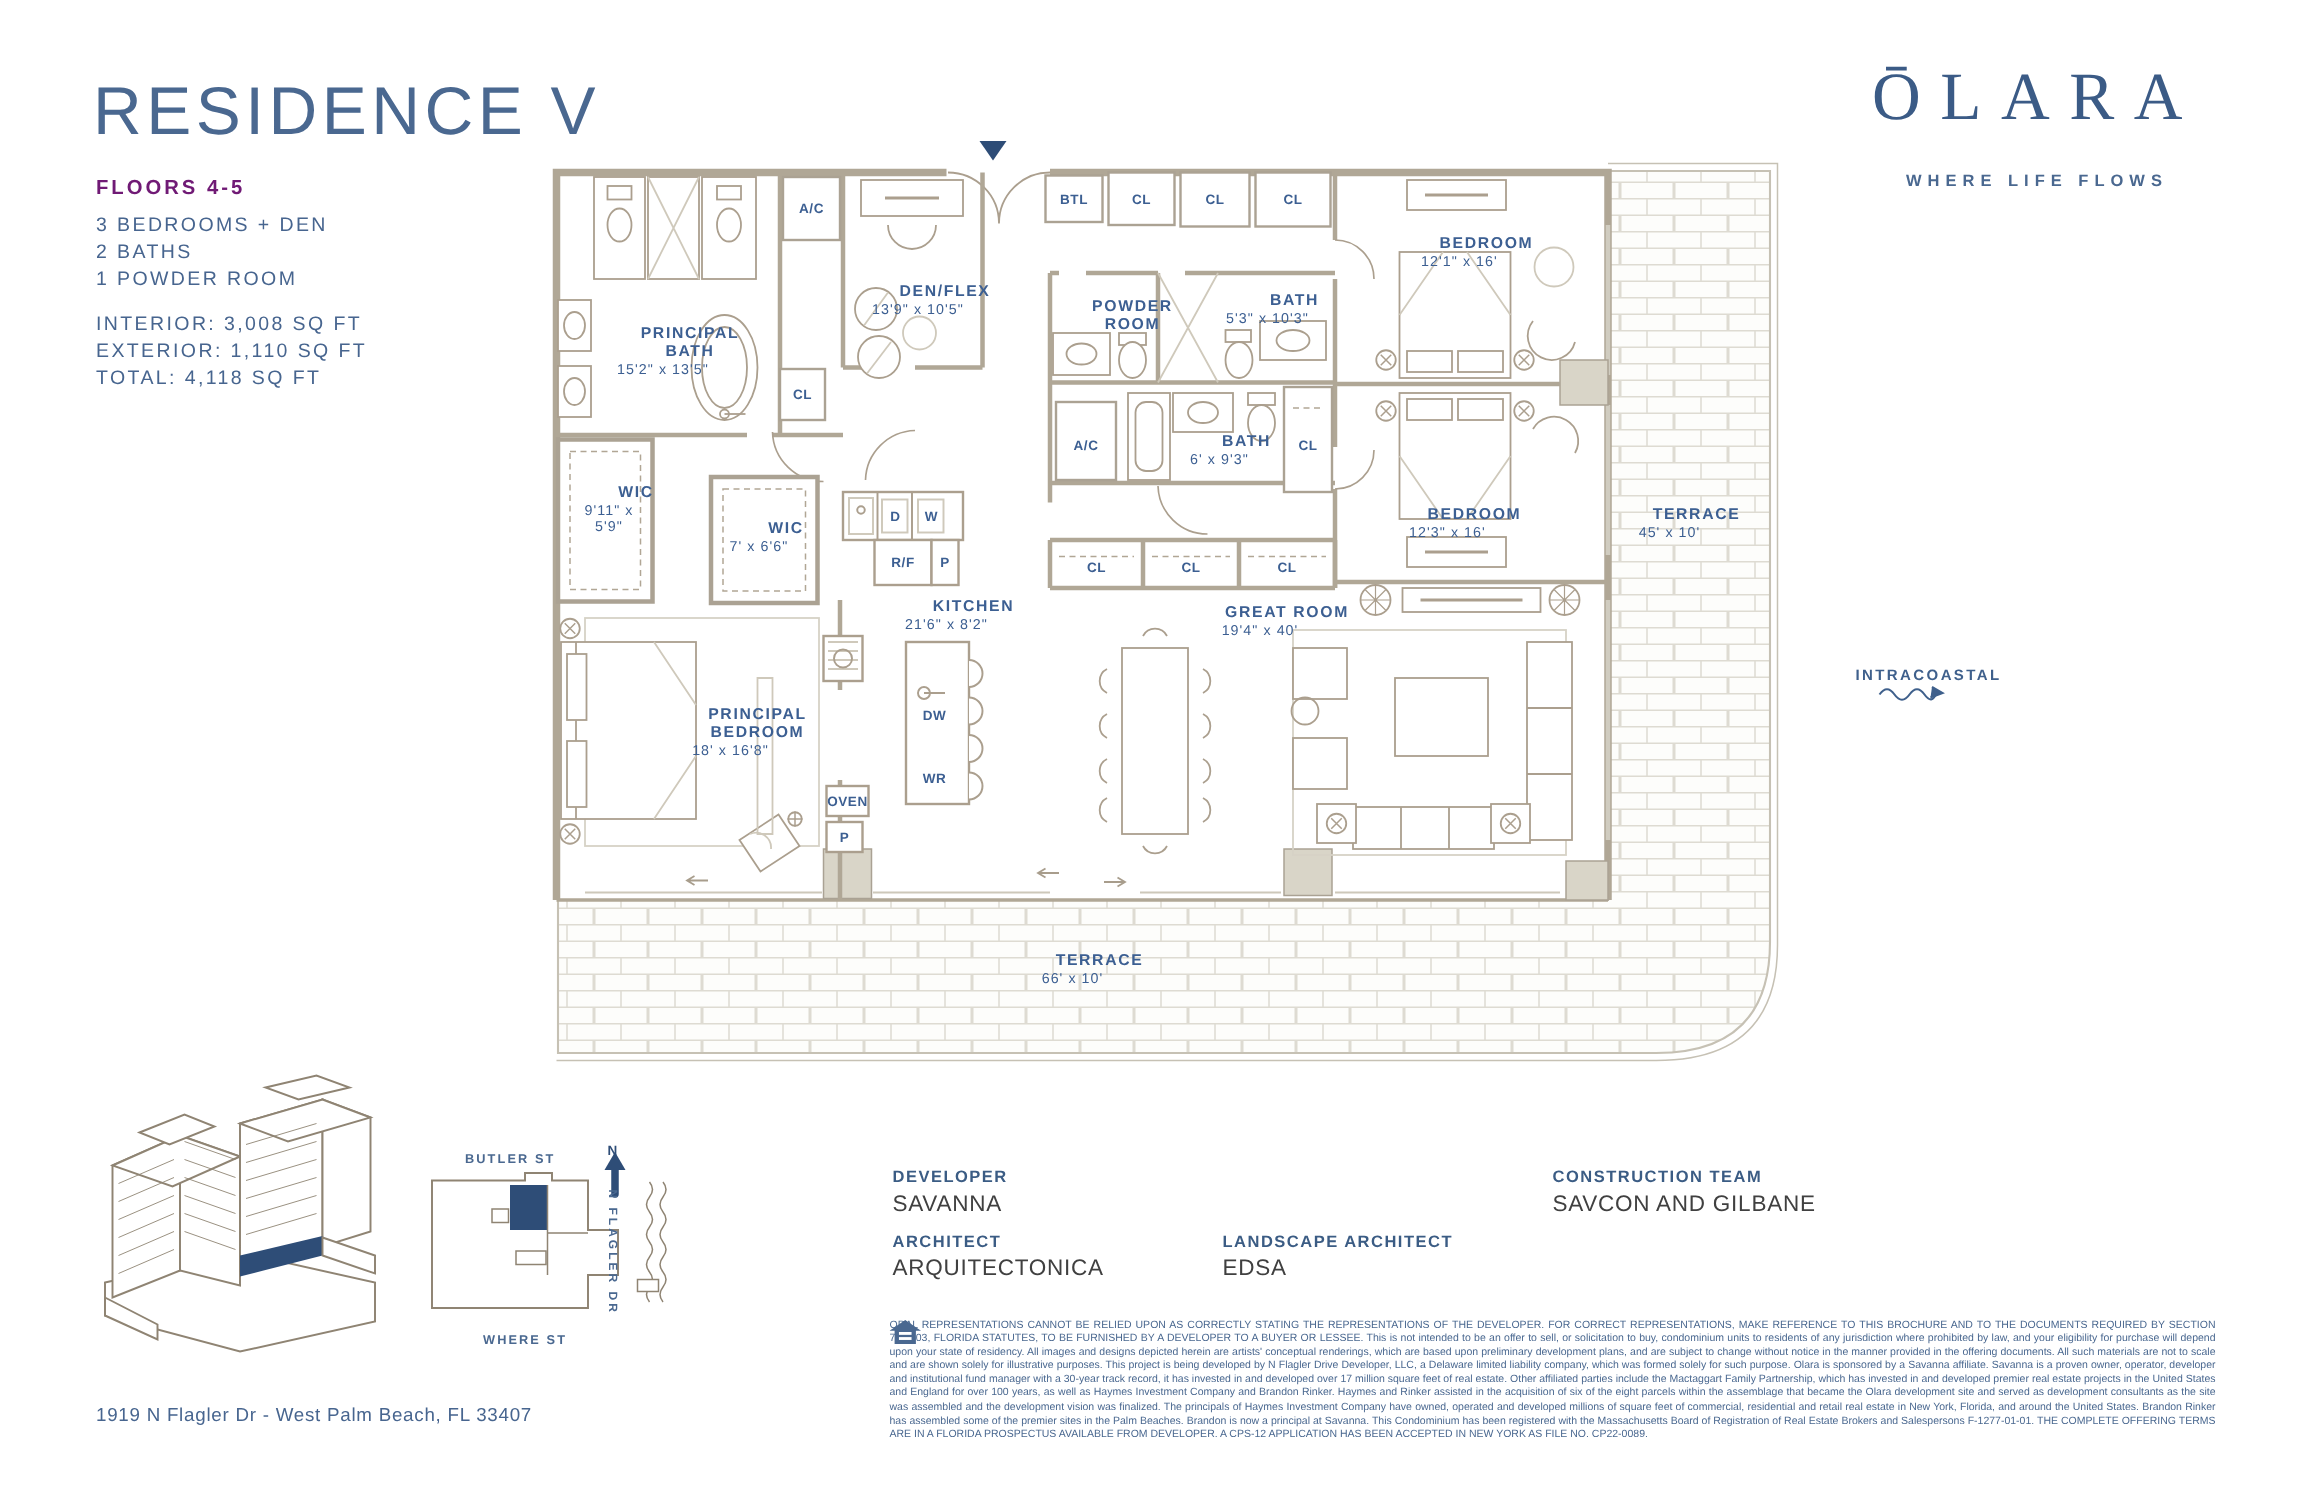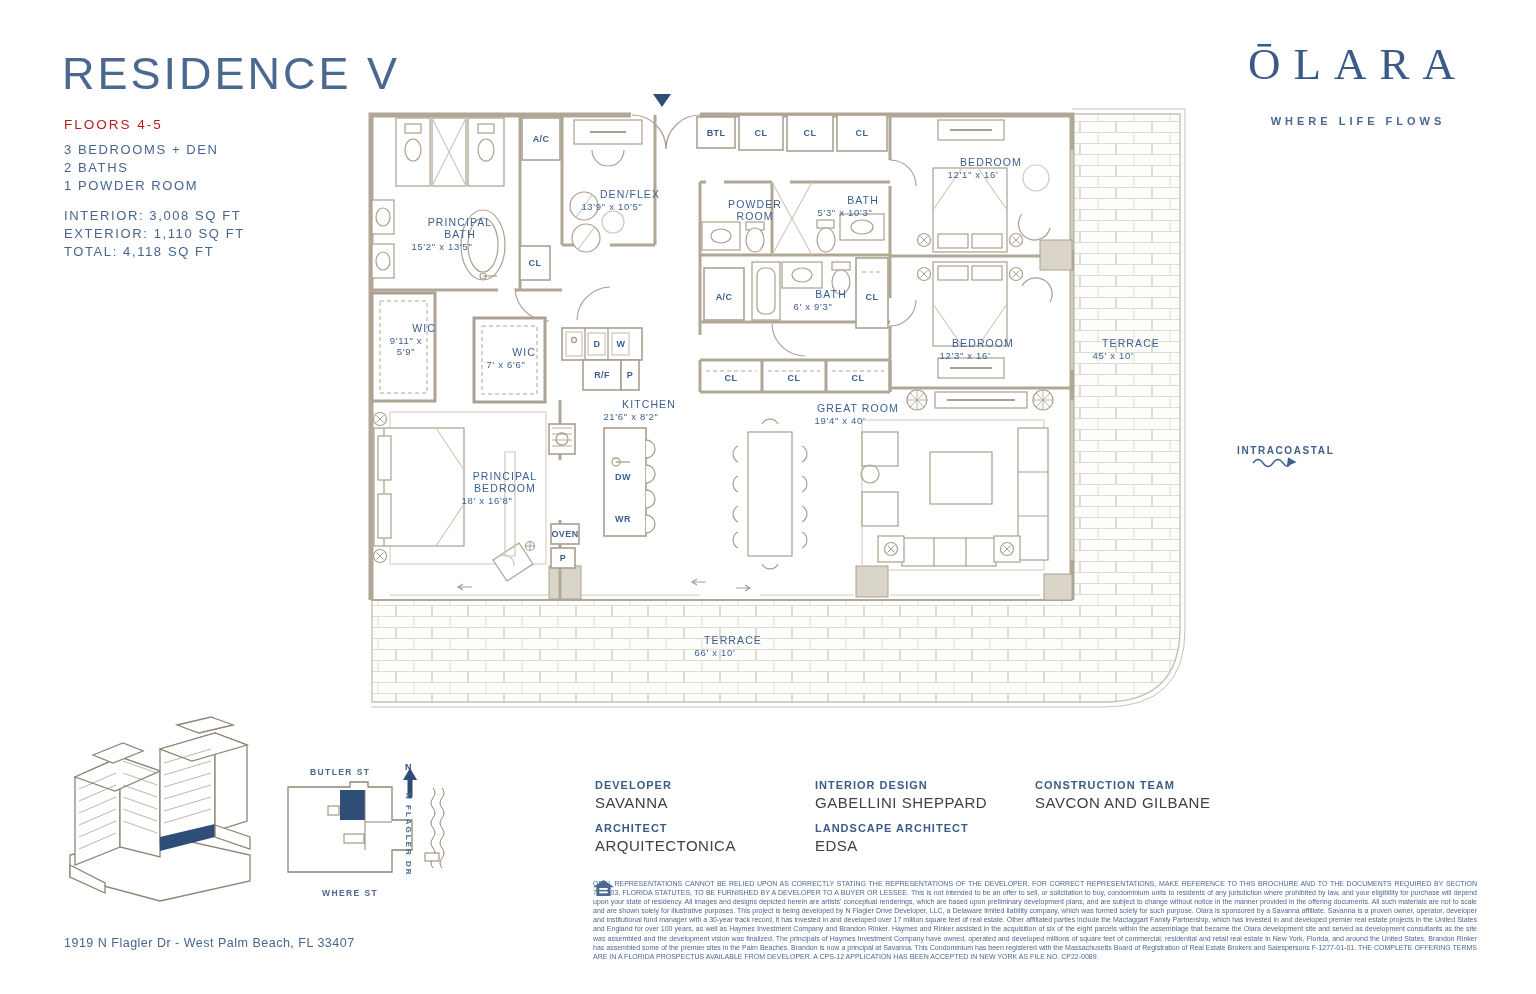--- a/index.html
+++ b/index.html
@@ -1,31 +1,31 @@
 <!DOCTYPE html>
 <html><head>
 <meta charset="utf-8">
 <style>
   html,body{margin:0;padding:0;background:#e8e8e8;}
   .page{position:relative;width:1536px;height:994px;background:#ffffff;overflow:hidden;
         font-family:"Liberation Sans",sans-serif;color:#41608d;}
   svg{position:absolute;left:0;top:0;}
   
   .title{position:absolute;left:62px;top:48px;font-size:45px;font-weight:300;letter-spacing:3px;color:#4a6890;}
-  .h-floors{position:absolute;left:64px;top:117px;font-size:13.5px;font-weight:400;letter-spacing:2px;color:#b91c1c;}
+  .h-floors{position:absolute;left:64px;top:117px;font-size:13.5px;font-weight:700;letter-spacing:2px;color:#701a75;}
   .h-lines{position:absolute;left:64px;font-size:13px;letter-spacing:1.6px;line-height:18px;color:#47658f;}
   .feat{top:141px;} .areas{top:207px;}
   
   .logo{position:absolute;left:1248px;top:38px;width:220px;text-align:center;
         font-family:"Liberation Serif",serif;font-size:45px;letter-spacing:13px;color:#3b5b86;}
   .tagline{position:absolute;left:1248px;top:115px;width:220px;text-align:center;
         font-size:11px;font-weight:700;letter-spacing:4px;color:#4a6890;}
   
   .rl{position:absolute;transform:translateX(-50%);text-align:center;color:#3c5f92;white-space:nowrap;z-index:3;}
-  .rl .n{display:block;font-weight:400;font-size:10.5px;letter-spacing:1.1px;margin-left:36px;}
+  .rl .n{display:block;font-weight:700;font-size:10.5px;letter-spacing:1.1px;margin-left:36px;}
   .rl .d{display:block;font-size:9.5px;letter-spacing:.7px;margin-top:1px;}
   .rl.wrap{white-space:normal;}
   .tag{position:absolute;transform:translate(-50%,-50%);font-weight:700;font-size:9px;
        letter-spacing:.4px;color:#3c5f92;z-index:3;white-space:nowrap;}
   .intra{position:absolute;left:1237px;top:445px;font-size:10px;font-weight:700;letter-spacing:1.6px;color:#3f608c;}
   
   .street{position:absolute;font-size:8.5px;font-weight:700;letter-spacing:1.4px;color:#4a6890;}
   .butler{left:310px;top:767px;} .pine{left:322px;top:888px;}
   .flagler{position:absolute;left:404px;top:793px;font-size:8px;font-weight:700;letter-spacing:2px;
            color:#4a6890;writing-mode:vertical-rl;}
@@ -398,24 +398,20 @@
   <div class="north">N</div>
 
   <div class="credit" style="left:595px;top:779px">
     <div class="cl">DEVELOPER</div>
     <div class="cv">SAVANNA</div>
     </div>
   <div class="credit" style="left:595px;top:822px">
     <div class="cl">ARCHITECT</div>
     <div class="cv">ARQUITECTONICA</div>
     </div>
-  <div class="credit" style="left:815px;top:779px">
-    <div class="cl">INTERIOR DESIGN</div>
-    <div class="cv">GABELLINI SHEPPARD</div>
-    </div>
   <div class="credit" style="left:815px;top:822px">
     <div class="cl">LANDSCAPE ARCHITECT</div>
     <div class="cv">EDSA</div>
     </div>
   <div class="credit" style="left:1035px;top:779px">
     <div class="cl">CONSTRUCTION TEAM</div>
     <div class="cv">SAVCON AND GILBANE</div>
     </div>
 
   <div class="legal">

